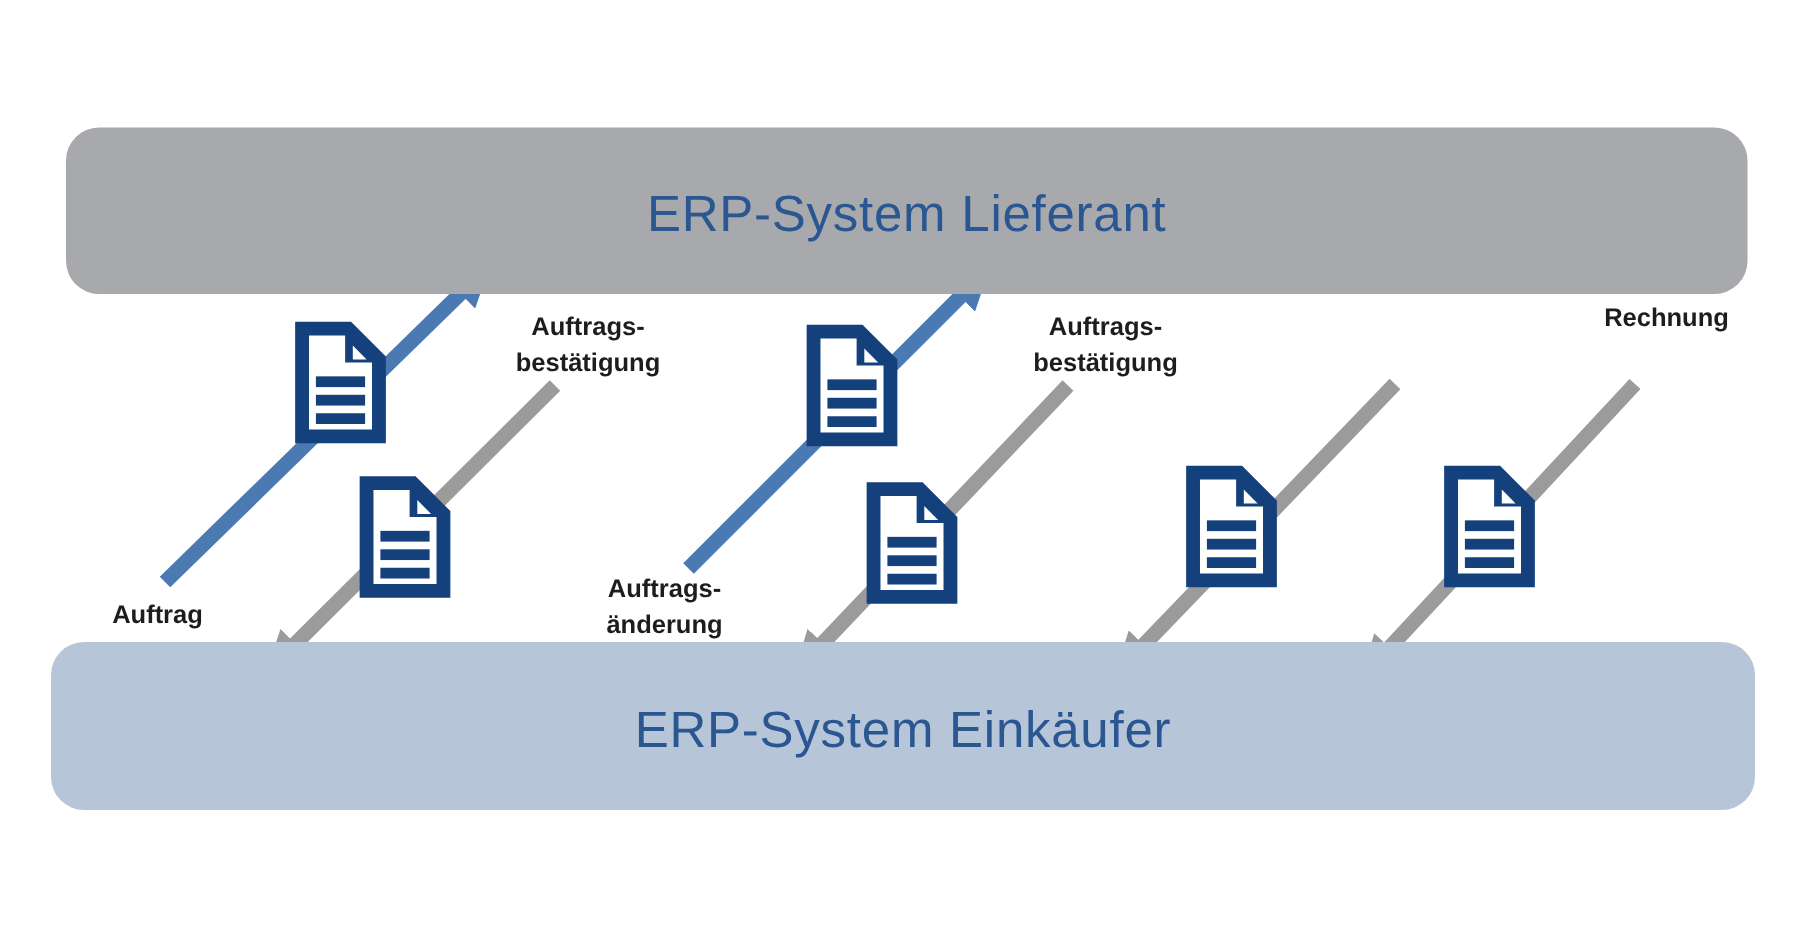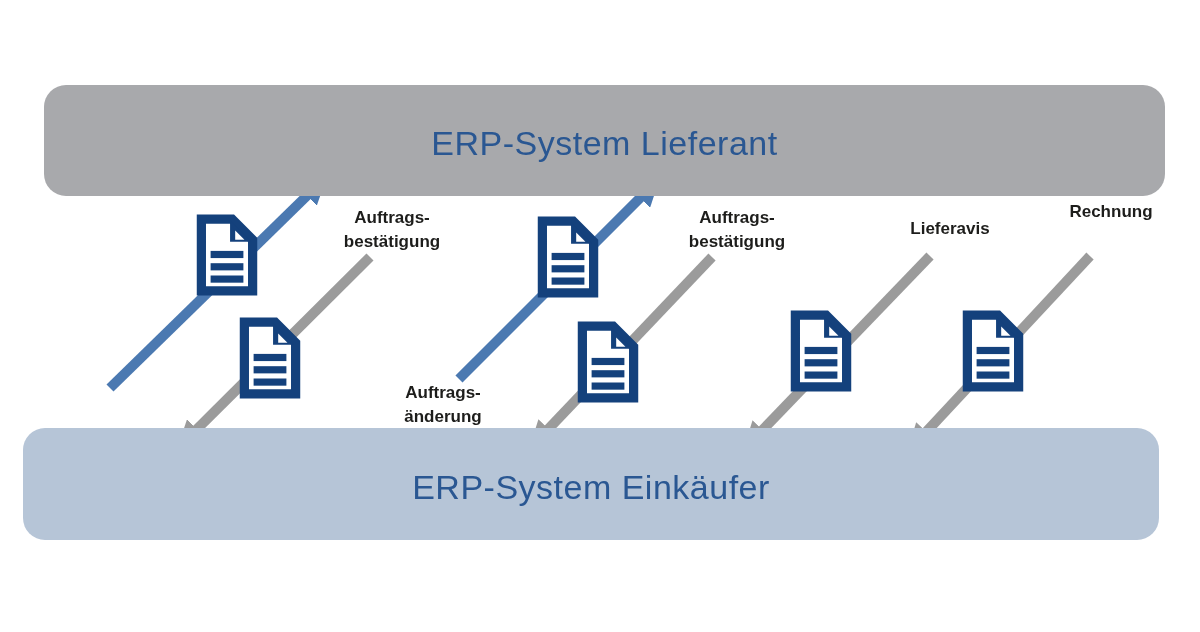--- a/index.html
+++ b/index.html
@@ -21,21 +21,21 @@
     display: flex;
     align-items: center;
     justify-content: center;
   }
   .erp-box.top {
     left: 44px; top: 85px;
     width: 1121px; height: 111px;
     background: #a8a9ac;
   }
   .erp-box.bottom {
-    left: 23px; top: 428px;
+    left: 34px; top: 428px;
     width: 1136px; height: 112px;
     background: #b6c5d7;
   }
   .erp-title {
     color: #2a5792;
     font-size: 34px;
     font-weight: 400;
     letter-spacing: 0.5px;
     padding-top: 6px;
     white-space: nowrap;
@@ -146,22 +146,22 @@
   </svg>
   <svg id="doc-6" class="doc-icon" viewBox="0 0 60 80">
     <path d="M5,5 h30 l20,20 v50 h-50 z" fill="#ffffff" stroke="#14417c" stroke-width="9" stroke-linejoin="miter"></path>
     <path d="M33,6 L54,27 L33,27 Z" fill="#14417c"></path>
     <path d="M38,16 L47,25 L38,25 Z" fill="#ffffff"></path>
     <rect x="14" y="36" width="32" height="7" fill="#14417c"></rect>
     <rect x="14" y="48" width="32" height="7" fill="#14417c"></rect>
     <rect x="14" y="60" width="32" height="7" fill="#14417c"></rect>
   </svg>
 
+  <div id="label-auftrag" class="flow-label">Auftrag</div>
   <div id="label-bestaetigung-1" class="flow-label">Auftrags-
 bestätigung</div>
   <div id="label-aenderung" class="flow-label">Auftrags-
 änderung</div>
   <div id="label-bestaetigung-2" class="flow-label">Auftrags-
 bestätigung</div>
-  <div id="label-lieferavis" class="flow-label">Lieferavis</div>
   <div id="label-rechnung" class="flow-label">Rechnung</div>
 
 </div>
 
 </body></html>

